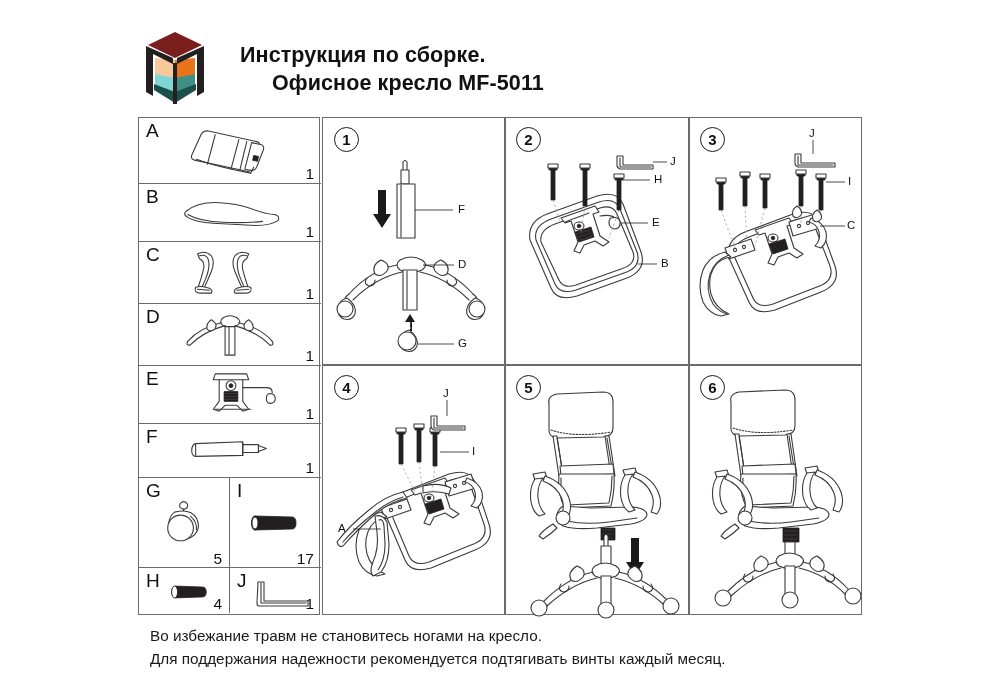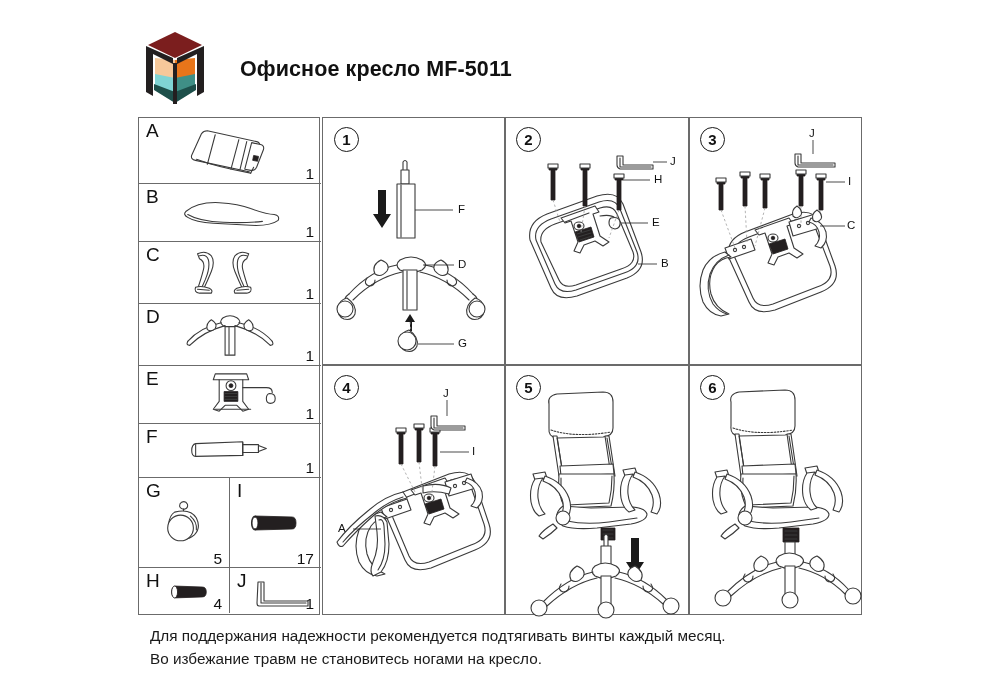--- a/index.html
+++ b/index.html
@@ -8,21 +8,21 @@
     font-family:"Liberation Sans", sans-serif;color:#1a1a1a;
     overflow:hidden;position:relative;
   }
   .sheet{position:absolute;left:0;top:0;width:1000px;height:693px;}
 
   
   .header{position:absolute;left:138px;top:28px;width:720px;height:82px;display:flex;align-items:center;}
   .logo{width:74px;height:78px;position:relative;flex:0 0 auto;}
   .title-block{margin-left:28px;}
   .title-l1{font-size:21.5px;font-weight:bold;letter-spacing:.1px;line-height:1.32;color:#111;}
-  .title-l2{font-size:21.5px;font-weight:bold;letter-spacing:.1px;line-height:1.32;color:#111;}
+  .title-l2{font-size:21.5px;font-weight:bold;letter-spacing:.1px;line-height:1.32;color:#111;margin-left:32px;}
 
   
   .parts{position:absolute;left:138px;top:117px;width:182px;height:498px;
          border:1.6px solid #6b6b6b;box-sizing:border-box;}
   .prow{position:absolute;left:0;width:182px;box-sizing:border-box;border-bottom:1.6px solid #6b6b6b;}
   .prow.last{border-bottom:none;}
   .pcell{position:absolute;box-sizing:border-box;}
   .plabel{position:absolute;left:7px;top:3px;font-size:19px;line-height:1;color:#111;}
   .pqty{position:absolute;right:7px;bottom:2px;font-size:15.5px;line-height:1;color:#111;}
   .pic{position:absolute;left:0;top:0;width:100%;height:100%;}
@@ -66,20 +66,21 @@
         <path d="M37 48 L37 70 L17 60 L17 44 Z" fill="#7fd4d4"></path>
         <path d="M37 48 L37 70 L57 60 L57 44 Z" fill="#3f8f86"></path>
         <path d="M37 62 L58 54 L58 60 L37 73 L16 60 L16 54 Z" fill="#1d4f4a"></path>
 
         <path d="M8 16 L8 62 L15 66 L15 24 L35 34 L35 28 L8 16 Z" fill="#231f20"></path>
         <path d="M66 16 L66 62 L59 66 L59 24 L39 34 L39 28 L66 16 Z" fill="#231f20"></path>
         <path d="M35 33 L39 33 L39 74 L35 74 Z" fill="#231f20"></path>
       </svg>
     </div>
     <div class="title-block">
+      <div class="title-l1">Инструкция по сборке.</div>
       <div class="title-l2">Офисное кресло MF-5011</div>
     </div>
   </div>
 
   <div class="parts">
 
     <div class="prow" style="top:0;height:66px;">
       <span class="plabel">A</span>
       <span class="pqty">1</span>
       <svg class="pic" viewBox="0 0 182 66">
@@ -504,17 +505,17 @@
         <path class="ln" d="M144 208 Q148 214 142 216 Q136 216 136 210"></path>
         <circle class="ln2" cx="34" cy="232" r="8"></circle>
         <circle class="ln2" cx="164" cy="230" r="8"></circle>
         <path class="ln2" d="M96 200 L106 200 L106 228 L96 228 Z"></path>
         <circle class="ln2" cx="101" cy="234" r="8"></circle>
       </svg>
     </div>
   </div>
 
   <div class="footer">
+    <div class="fline">Во избежание травм не становитесь ногами на кресло.</div>
     <div class="fline">Для поддержания надежности рекомендуется подтягивать винты каждый месяц.</div>
-    <div class="fline">Во избежание травм не становитесь ногами на кресло.</div>
   </div>
 
 </div>
 
 </body></html>

